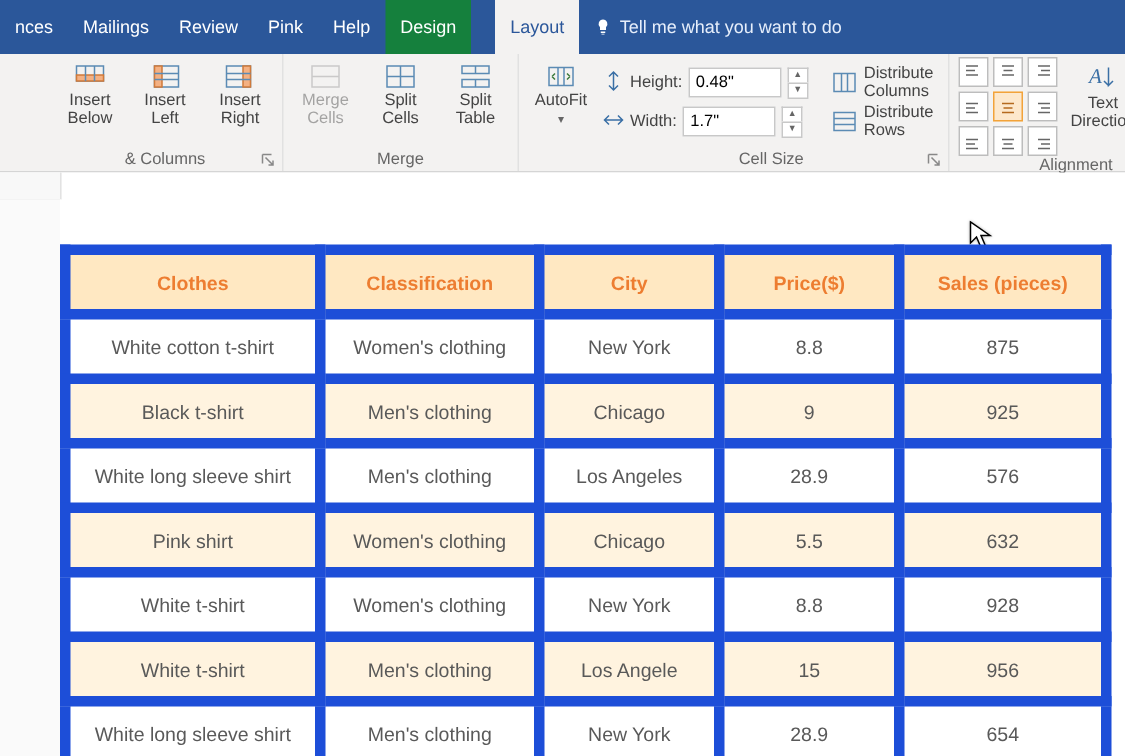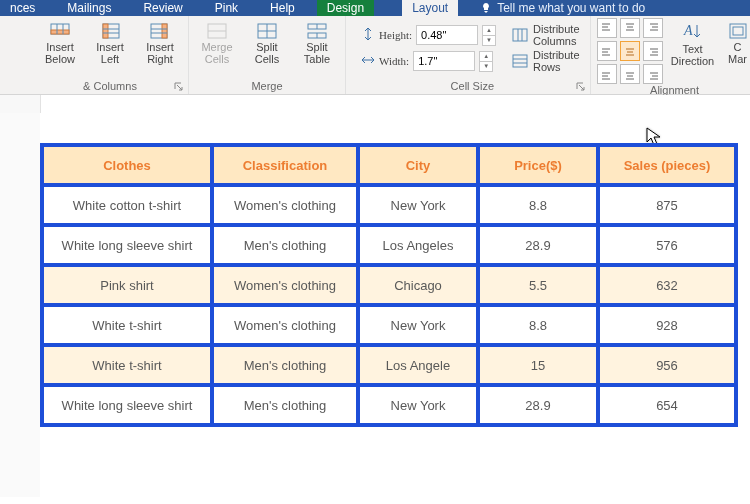--- a/index.html
+++ b/index.html
@@ -1,59 +1,59 @@
 <!DOCTYPE html>
 <html><head>
 <meta charset="utf-8">
 <style>
   html, body { margin: 0; padding: 0; font-family: "Segoe UI", Arial, sans-serif; background: #fff; font-size: 12px; color: #333; }
   .app { width: 750px; height: 504px; position: relative; overflow: hidden; background: #fff; }
 
   
-  .tabs { background: #2b579a; height: 16px; display: flex; align-items: stretch; color: #fff; font-size: 12px; gap: 12px; }
+  .tabs { background: #2b579a; height: 36px; display: flex; align-items: stretch; color: #fff; font-size: 12px; }
   .tab { padding: 0 10px; display: flex; align-items: center; cursor: pointer; }
   .tab.active { background: #f3f2f1; color: #2b579a; margin-left: 16px; }
   .tab.design { background: #15803d; color:#fff; }
   .tell { display: flex; align-items: center; gap: 5px; padding: 0 10px; color: #e6eefb; }
   .bulb-icon { width: 12px; height: 12px; }
   .bulb-icon svg { display:block; }
 
   
   .ribbon { background: #f3f2f1; border-bottom: 1px solid #d5d5d5; height: 78px; display: flex; position: relative; }
   .group { border-right: 1px solid #e1e1e1; padding: 2px 6px 0 6px; display: flex; flex-direction: column; justify-content: space-between; position: relative; }
   .group-body { display: flex; align-items: flex-start; gap: 6px; }
   .group-title { text-align: center; font-size: 11px; color: #666; padding-bottom: 2px; }
   .group .launcher { position:absolute; right:4px; bottom:3px; width:10px; height:10px; color:#888; }
   .big-btn { display: flex; flex-direction: column; align-items: center; width: 44px; padding-top: 4px; cursor: pointer; }
   .big-btn .icon { width: 20px; height: 18px; margin-bottom: 2px; display:flex; align-items:center; justify-content:center; }
   .big-btn .label { font-size: 11px; text-align: center; line-height: 1.05; color:#444; white-space: pre-line; }
   .big-btn.disabled .label, .big-btn.disabled .icon { opacity: 0.45; }
   .big-btn .dd { font-size:8px; color:#666; margin-top:1px; }
   .row-input { display: flex; align-items: center; gap: 4px; height: 22px; }
-  .row-input .il { font-size: 11px; color: #444; font-family: Liberation Serif, serif; }
+  .row-input .il { font-size: 11px; color: #444; }
   .row-input input { width: 52px; height: 18px; font-size: 11px; border: 1px solid #c8c8c8; background:#fff; padding: 0 4px; }
   .spin { display: inline-flex; flex-direction: column; }
   .spin span { width: 12px; height: 9px; border:1px solid #c8c8c8; background:#fff; font-size:6px; display:flex; align-items:center; justify-content:center; color:#666; cursor:pointer; }
   .spin span:first-child{ border-bottom:none; }
   .dist-btn { display:flex; align-items:center; gap:5px; height:22px; cursor:pointer; padding:0 4px; font-size:11px; color:#444; }
   .dist-btn .di { width:16px; height:14px; }
   .align-grid { display:grid; grid-template-columns: repeat(3, 20px); grid-auto-rows:20px; gap:3px; }
   .align-cell { border:1px solid #bdbdbd; background:#fff; display:flex; align-items:center; justify-content:center; cursor:pointer; }
   .align-cell.sel { border-color:#f2a33a; background:#fde8cc; }
   .align-cell svg{ display:block; }
 
   
   .doc-area { position: relative; background: #fff; height: calc(504px - 24px - 78px); }
   .ruler-corner { position:absolute; left:0; top:0; width:40px; height:18px; border-right:1px solid #e2e2e2; border-bottom:1px solid #e2e2e2; background:#f8f8f8; }
   .gutter { position:absolute; left:0; top:18px; bottom:0; width:40px; background:#fafafa; border-right:1px solid #eee; }
   .page { position:absolute; left:40px; top:18px; right:0; bottom:0; background:#fff; }
 
   table.data { border-collapse: collapse; position: absolute; left: 0; top: 30px; width: 694px; table-layout: fixed; }
   table.data col.c1{ width:170px;} table.data col.c2{width:146px;} table.data col.c3{width:120px;} table.data col.c4{width:120px;} table.data col.c5{width:138px;}
-  table.data th, table.data td { border: 4px solid #1d4ed8; height: 36px; text-align: center; font-size: 13px; padding: 0 4px; }
+  table.data th, table.data td { border: 7px solid #1d4ed8; height: 36px; text-align: center; font-size: 13px; padding: 0 4px; }
   table.data th { background: #ffe8c2; color: #ed7d31; font-weight: 600; }
   table.data td { color: #595959; }
   table.data tr.odd td { background: #fff; }
   table.data tr.even td { background: #fff3df; }
 
   .cursor { position:absolute; left:606px; top:14px; pointer-events:none; }
   .cursor svg{ filter: drop-shadow(0 0 1px rgba(0,0,0,.3)); }
 </style>
 </head>
 <body>
@@ -157,20 +157,34 @@
               </svg>
         </span>
         <span class="label">Split
 Table</span>
       </div>
     </div>
     <div class="group-title">Merge</div>
   </div>
 
   <div class="group" style="border-right:none; padding-right:0;">
+    <div class="group-body">
+      <div class="big-btn">
+        <span class="icon">
+          <svg width="20" height="16">
+                <rect x="2" y="2" width="16" height="12" fill="none" stroke="#5b8bb4"></rect>
+                <line x1="8" y1="2" x2="8" y2="14" stroke="#5b8bb4"></line>
+                <line x1="12" y1="2" x2="12" y2="14" stroke="#5b8bb4"></line>
+                <path d="M4 8l2-2M4 8l2 2M16 8l-2-2M16 8l-2 2" stroke="#3d7a3d"></path>
+              </svg>
+        </span>
+        <span class="label">AutoFit</span>
+        <span class="dd">▾</span>
+      </div>
+    </div>
     <div class="group-title">&nbsp;</div>
   </div>
 
   <div class="group">
     <div class="group-body" style="gap:12px;">
       <div style="display:flex; flex-direction:column; gap:4px; padding-top:6px;">
         <div class="row-input">
           <span><svg width="14" height="14">
                   <path d="M7 1v12M4 4l3-3 3 3M4 10l3 3 3-3" stroke="#3a6fa5" fill="none"></path>
                 </svg></span>
@@ -358,20 +372,27 @@
         </tr>
       </thead>
       <tbody id="tbody">
             <tr class="odd">
               <td>White cotton t-shirt</td>
               <td>Women's clothing</td>
               <td>New York</td>
               <td>8.8</td>
               <td>875</td>
             </tr>
+            <tr class="even">
+              <td>Black t-shirt</td>
+              <td>Men's clothing</td>
+              <td>Chicago</td>
+              <td>9</td>
+              <td>925</td>
+            </tr>
             <tr class="odd">
               <td>White long sleeve shirt</td>
               <td>Men's clothing</td>
               <td>Los Angeles</td>
               <td>28.9</td>
               <td>576</td>
             </tr>
             <tr class="even">
               <td>Pink shirt</td>
               <td>Women's clothing</td>

